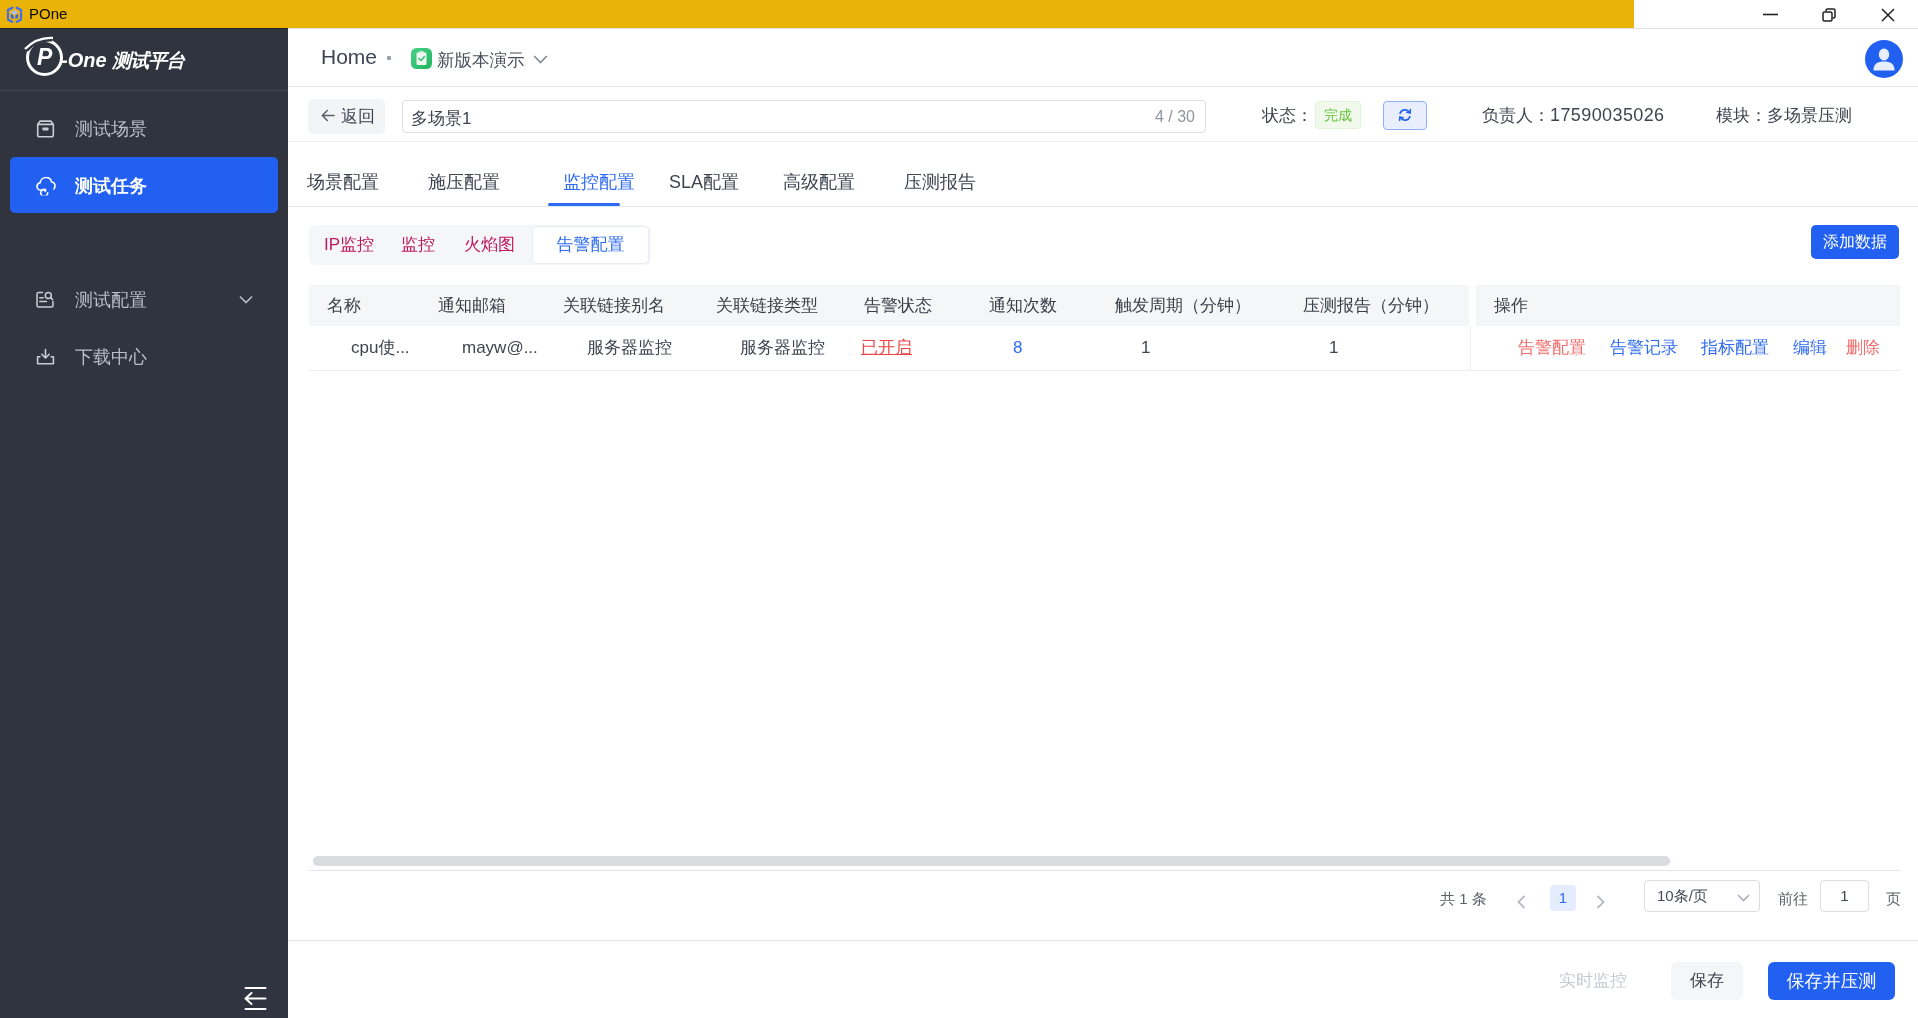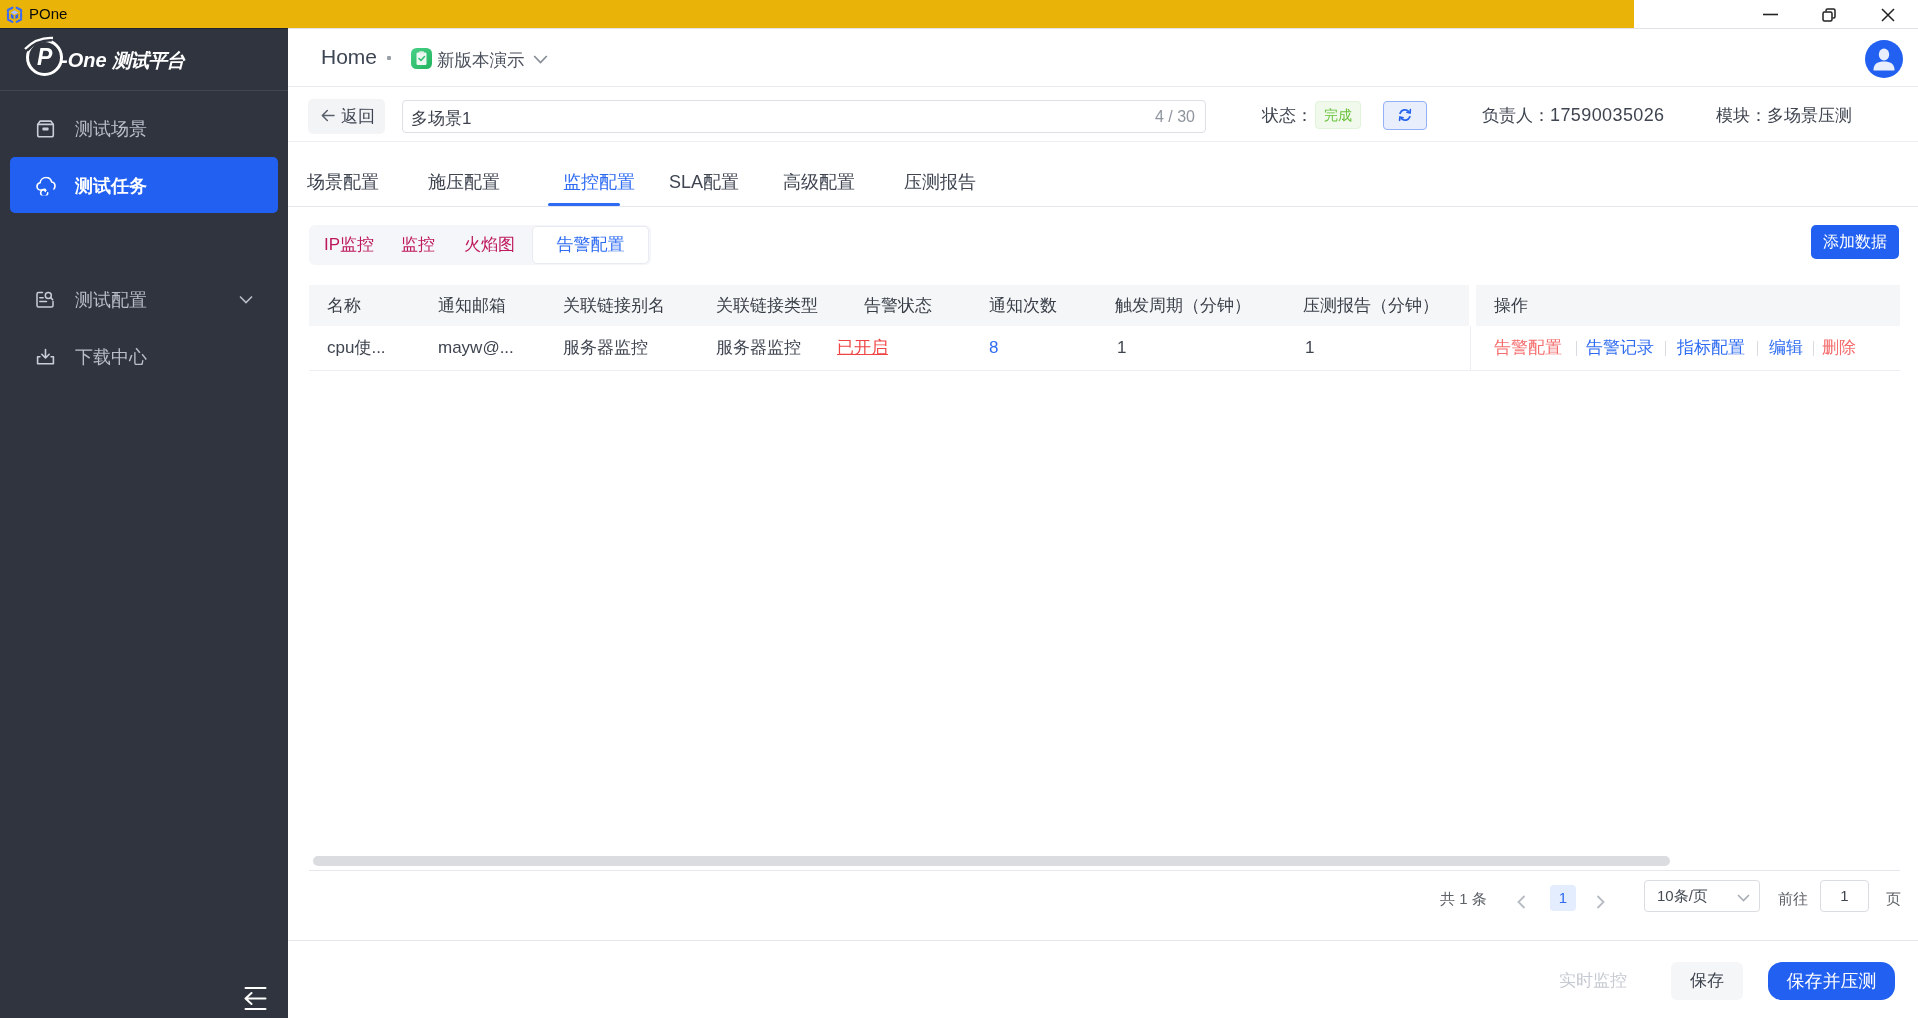--- a/index.html
+++ b/index.html
@@ -42,36 +42,36 @@
 
 #subtabs { position:absolute; left:21px; top:196px; width:342px; height:40px; background:#f5f6fa; border-radius:6px; }
 .stab { position:absolute; top:0; height:40px; line-height:40px; font-size:17px; color:#be185d; }
 #stab-on { position:absolute; left:223px; top:1px; width:117px; height:38px; background:#fff; border:1px solid #e9ebf2; border-radius:5px; color:#2e6bf2; font-size:17px; text-align:center; line-height:36px; }
 #btn-add { position:absolute; left:1523px; top:196px; width:88px; height:34px; background:#2160f0; border-radius:5px; color:#fff; font-size:16px; text-align:center; line-height:34px; }
 
 #thead { position:absolute; left:21px; top:256px; width:1591px; height:41px; background:#f5f6f7; }
 #thead-gap { position:absolute; left:1160px; top:0; width:7px; height:41px; background:#fff; }
 .th { position:absolute; top:0; height:41px; line-height:41px; font-size:17px; color:#383e48; white-space:nowrap; }
 #trow { position:absolute; left:21px; top:297px; width:1591px; height:45px; background:#fff; border-bottom:1px solid #ebeef5; }
-.td { position:absolute; top:0; height:44px; line-height:44px; font-size:17px; color:#3f4550; white-space:nowrap; }
+.td { position:absolute; top:0; height:44px; line-height:44px; font-size:17px; color:#3f4550; white-space:nowrap;margin-left:24px; }
 #trow .sep { position:absolute; left:1161px; top:0; width:1px; height:44px; background:#ebeef5; }
 .oplink { color:#2e6bf2; }
 .oplink.red { color:#f56c6c; }
 .opdiv { position:absolute; top:15px; width:1px; height:15px; background:#d8dce2; }
 #tbl-bottom { position:absolute; left:21px; top:841px; width:1591px; height:1px; background:#e4e7ed; }
 #hscroll { position:absolute; left:25px; top:827px; width:1357px; height:10px; background:#dadce0; border-radius:5px; }
 
 #pager { position:absolute; left:0; top:828px; width:1630px; height:62px; font-size:15px; color:#5e6369; }
 #pg-cur { position:absolute; left:1262px; top:28px; width:26px; height:26px; background:#e3edfd; border-radius:4px; color:#2e6bf2; text-align:center; line-height:26px; }
 #pg-sel { position:absolute; left:1356px; top:23px; width:116px; height:32px; border:1px solid #d9dce1; border-radius:4px; }
 #pg-inp { position:absolute; left:1532px; top:23px; width:49px; height:32px; border:1px solid #d9dce1; border-radius:4px; text-align:center; line-height:30px; color:#3f4550; }
 
 #footer { position:absolute; left:0; top:911px; width:1630px; height:96px; border-top:1px solid #e4e7ed; }
 .btn-save { position:absolute; left:1383px; top:21px; width:72px; height:38px; background:#f5f6f8; border-radius:6px; color:#3d434e; font-size:17px; text-align:center; line-height:38px; }
-.btn-run { position:absolute; left:1480px; top:21px; width:127px; height:38px; background:#2160f0; border-radius:14px; color:#fff; font-size:18px; text-align:center; line-height:38px; }
+.btn-run { position:absolute; left:1480px; top:21px; width:127px; height:38px; background:#2160f0; border-radius:6px; color:#fff; font-size:18px; text-align:center; line-height:38px; }
 .btn-rt { position:absolute; left:1267px; top:21px; width:76px; height:38px; color:#c6cad2; font-size:17px; text-align:center; line-height:38px; }
 </style>
 </head>
 <body>
 
 <div id="titlebar">
   <svg class="abs" style="left:4px;top:4px" width="21" height="21" viewBox="0 0 24 24">
     <g fill="none" stroke="#3b6bf5" stroke-width="2.5" stroke-linecap="round" stroke-linejoin="round">
       <path d="M4.5 8.7 L4.5 6.9 L9.5 4.2"></path>
       <path d="M14.5 4.2 L19.5 6.9 L19.5 8.7"></path>

